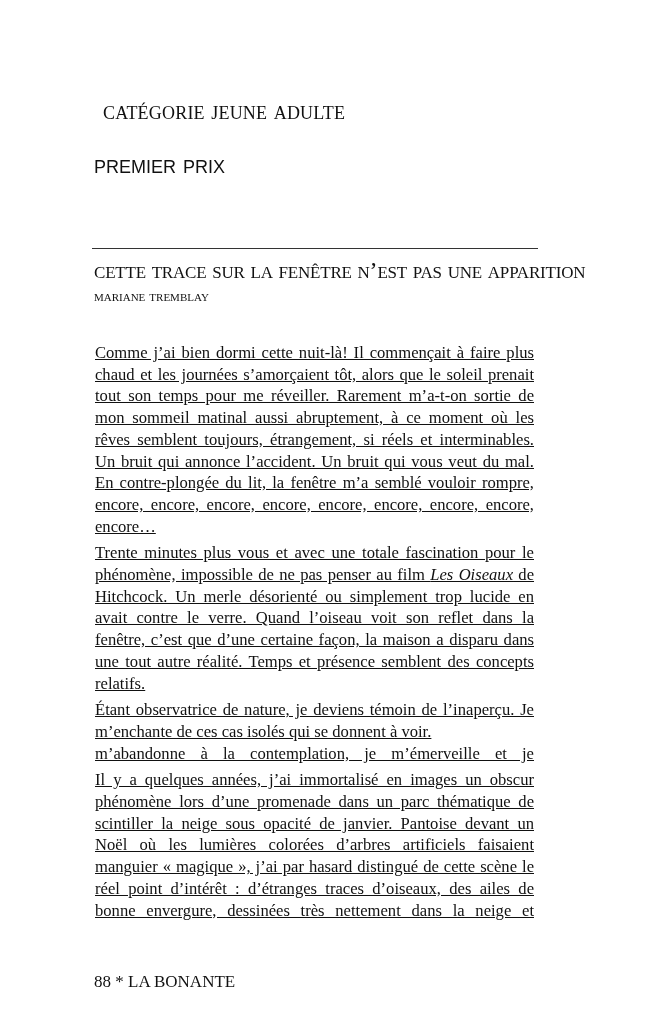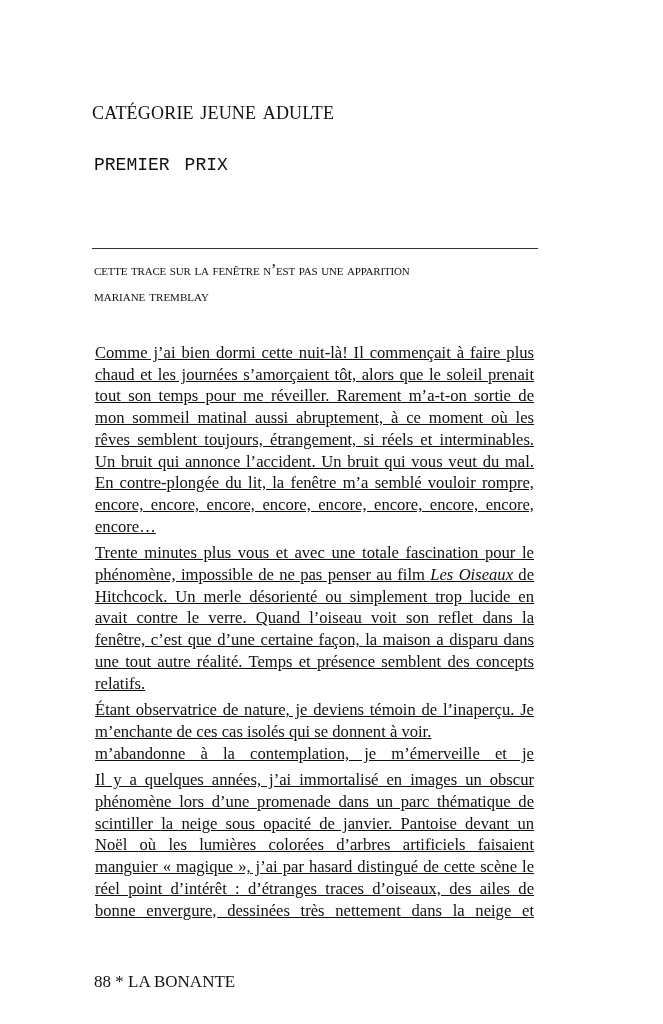--- a/index.html
+++ b/index.html
@@ -20,55 +20,55 @@
     left: 0; top: 0;
     width: 663px;
     height: 1024px;
   }
   .sc {
     font-variant: small-caps;
     text-transform: lowercase;
   }
   .category {
     position: absolute;
-    left: 92px;
+    left: 103px;
     top: 96px;
     font-family: "Liberation Serif", serif;
     font-size: 25px;
     letter-spacing: 0.2px;
     margin: 0;
     font-weight: normal;
     line-height: 30px;
     color: #111;
   }
   .prize {
     position: absolute;
     left: 94px;
     top: 149px;
-    font-family: Liberation Mono, monospace;
+    font-family: Liberation Sans, sans-serif;
     font-size: 25px;
     margin: 0;
     font-weight: normal;
     line-height: 30px;
     color: #111;
   }
   .rule {
     position: absolute;
     left: 92px;
     top: 248px;
     width: 446px;
     height: 0;
     border-top: 1px solid #333;
   }
   .story-title {
     position: absolute;
     left: 94px;
     top: 258px;
     font-family: "Liberation Serif", serif;
-    font-size: 16px;
+    font-size: 24px;
     margin: 0;
     font-weight: normal;
     line-height: 24px;
     letter-spacing: -0.2px;
     white-space: nowrap;
     color: #111;
   }
   .author {
     position: absolute;
     left: 94px;

